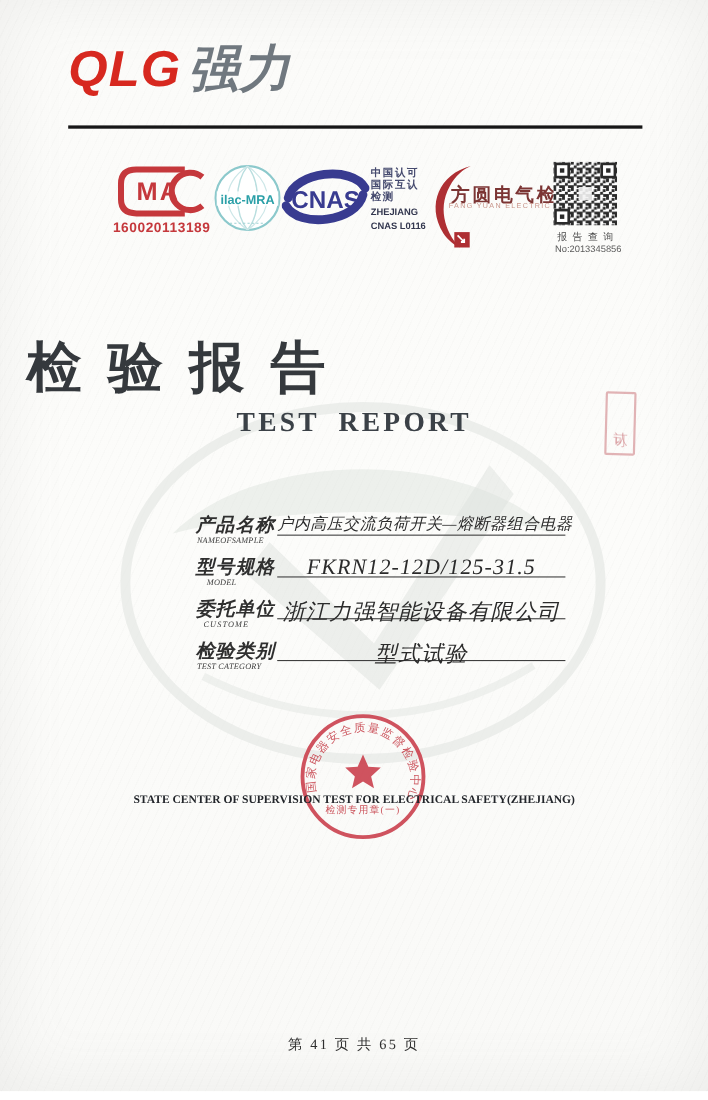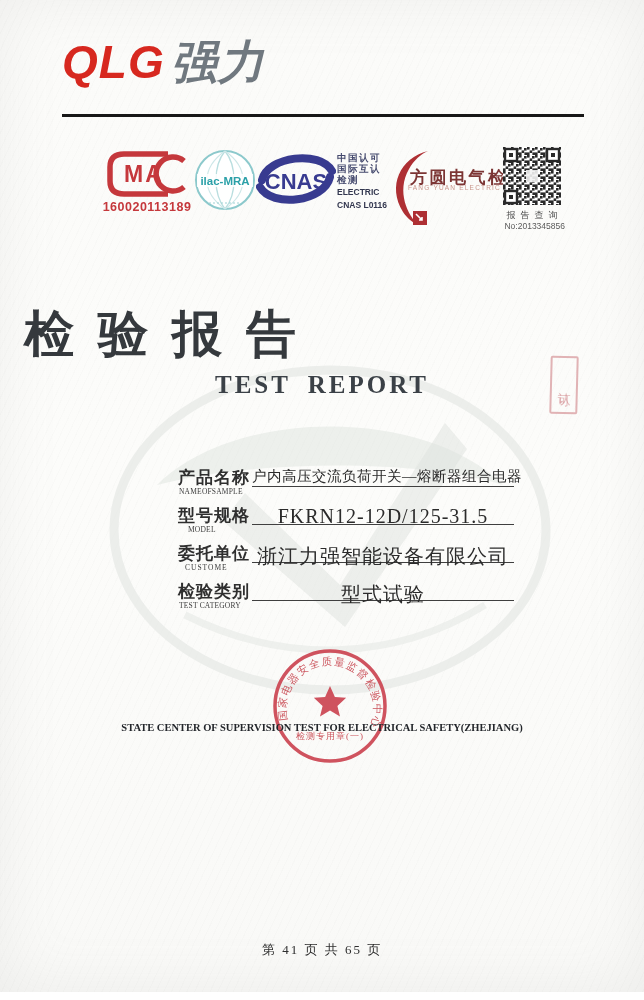--- a/index.html
+++ b/index.html
@@ -50,21 +50,21 @@
               font-weight:700; color:#3b4147; letter-spacing:3px; word-spacing:8px; }
 
   
   .side-stamp { left:550px; top:356px; width:28px; height:58px;
                 border:2px solid rgba(193,90,97,0.45); border-radius:2px;
                 transform:rotate(1.5deg); display:flex; align-items:center; justify-content:center; }
   .side-stamp span { writing-mode:vertical-rl; font-size:13px; color:rgba(193,90,97,0.42);
                      letter-spacing:3px; }
 
   
-  .form { left:178px; top:466px; width:338px; height:160px; }
+  .form { left:178px; top:466px; width:338px; height:160px;font-style:italic; }
   .frow { position:absolute; left:0; width:338px; height:34px; }
   .frow .lbl { position:absolute; left:0; top:0; font-size:17px; font-weight:600;
                color:#2f2f2f; letter-spacing:1px; white-space:nowrap; }
   .frow .sub { position:absolute; left:1px; top:21px; font-size:7.5px; color:#3c3c3c;
                letter-spacing:0.2px; white-space:nowrap; }
   .frow .fline { position:absolute; left:74px; right:2px; top:0; height:21px;
                  border-bottom:1.6px solid #3f3f3f; }
   .frow .val { position:absolute; left:74px; right:2px; top:1px; text-align:center;
                font-size:14.5px; color:#2b2b2b; letter-spacing:0.5px; white-space:nowrap; }
   .frow.r2 .val, .frow.r3 .val, .frow.r4 .val { font-size:20px; letter-spacing:1px; }
@@ -118,21 +118,21 @@
 
   <svg class="abs cnas-wrap" width="80" height="58" viewBox="0 0 80 58">
     <path d="M6,30 C12,6 64,0 76,21" fill="none" stroke="#383b90" stroke-width="8" stroke-linecap="round"></path>
     <path d="M74,27 C68,52 16,58 4,37" fill="none" stroke="#383b90" stroke-width="8" stroke-linecap="round"></path>
     <text x="40" y="39" text-anchor="middle" font-family="Liberation Sans, sans-serif" font-weight="bold" font-size="22" fill="#383b90">CNAS</text>
   </svg>
   <div class="abs cnas-text">
     <div class="zh">中国认可</div>
     <div class="zh">国际互认</div>
     <div class="zh">检测</div>
-    <div class="en">ELECTRIC</div>
+    <div class="en">ZHEJIANG</div>
     <div class="en">CNAS L0116</div>
   </div>
 
   <svg class="abs fy-swoosh" width="50" height="82" viewBox="0 0 50 82">
     <path d="M42,3 C14,10 1,38 17,64 C21,70 27,75 32,77 C22,67 10,44 23,21 C28,12 35,6 42,3 Z" fill="#ae2f33"></path>
     <rect x="27" y="63" width="14" height="14" fill="#ae2f33"></rect>
     <path d="M30,66 l6,6 M33,72 h3 v-3" stroke="#ffffff" stroke-width="1.6" fill="none"></path>
   </svg>
   <div class="abs fy-name">方圆电气检测</div>
   <div class="abs fy-sub">FANG YUAN ELECTRIC TEST</div>

